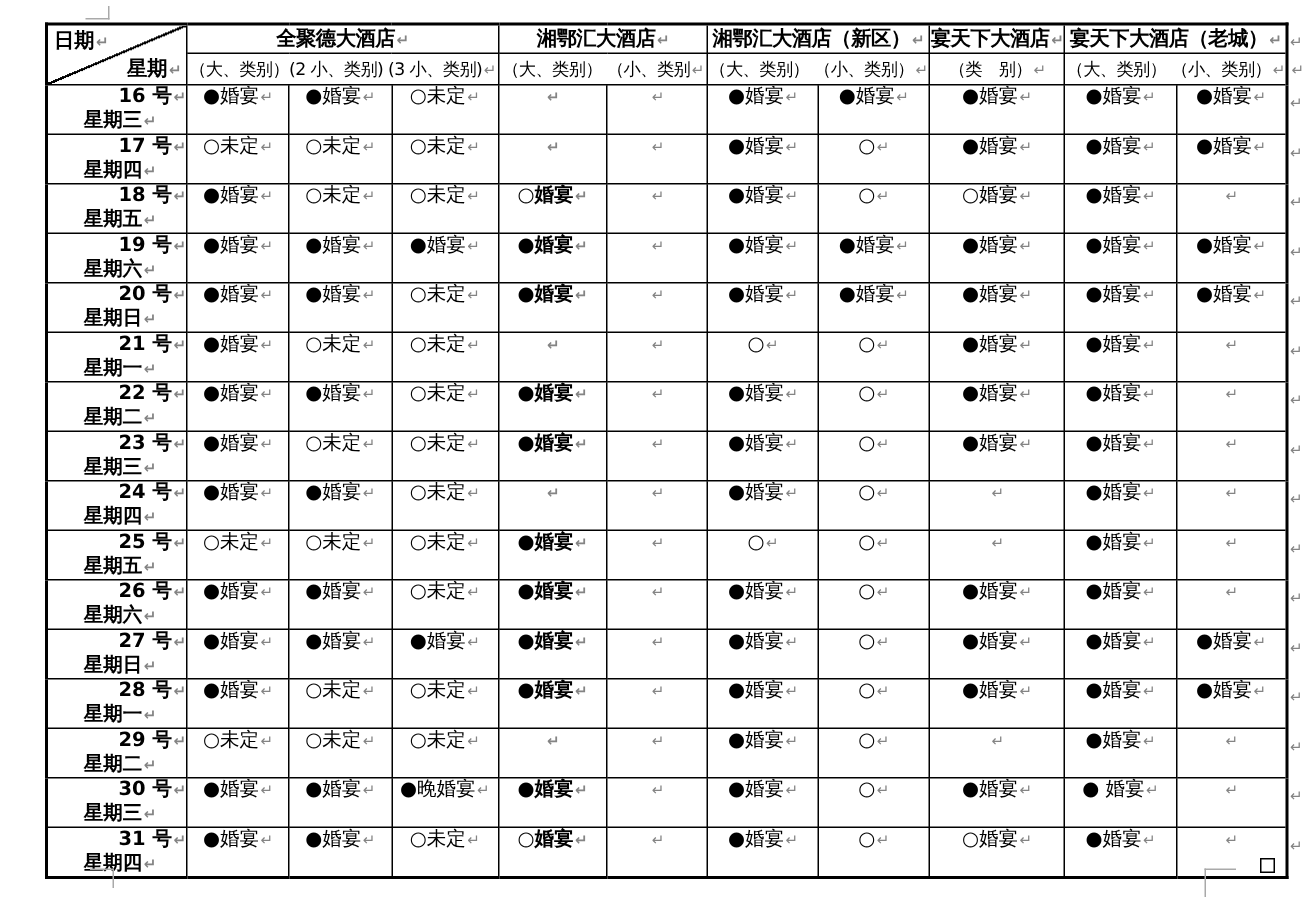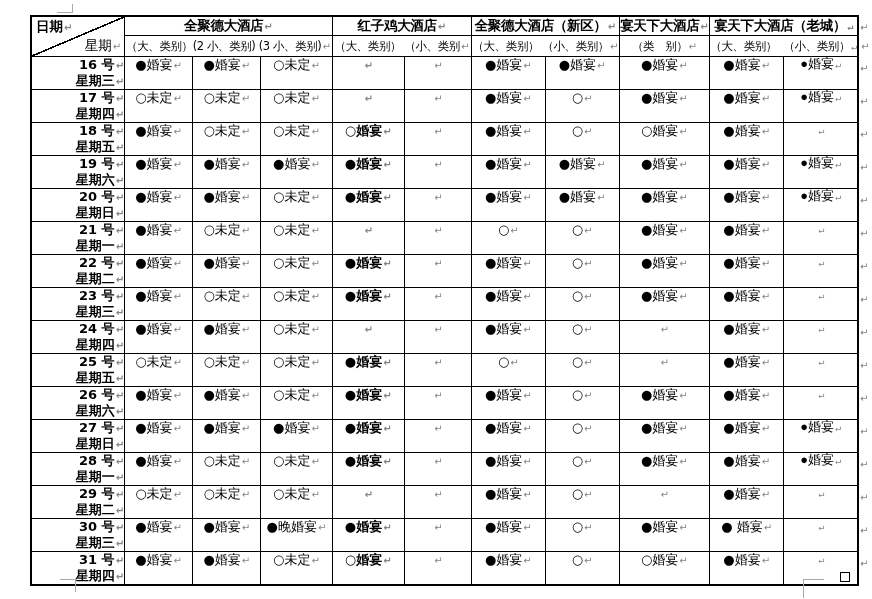--- a/index.html
+++ b/index.html
@@ -12,41 +12,41 @@
   tr.hotels{height:19px;}
   tr.hotels th{font-size:13.5px;font-weight:bold;white-space:nowrap;text-align:center;
                vertical-align:middle;letter-spacing:-0.3px;margin-left:44px;}
   tr.subhead{height:21px;}
   tr.subhead td{font-size:11.5px;font-weight:normal;white-space:nowrap;text-align:center;
                 vertical-align:middle;letter-spacing:-0.4px;}
 
   tbody tr{height:32.5px;}
   td.date-cell{font-weight:bold;font-size:13px;vertical-align:top;padding-top:1px;}
   .date-l1{text-align:center;line-height:15px;white-space:nowrap;padding-left:47px;}
-  .date-l2{text-align:right;padding-left:4px;line-height:15px;white-space:nowrap;}
+  .date-l2{text-align:center;padding-left:4px;line-height:15px;white-space:nowrap;}
   td.val{font-size:13px;vertical-align:top;text-align:center;padding-top:1px;
          line-height:15px;white-space:nowrap;}
   td.val.bold-col{font-weight:bold;}
 
   
   .b-left{border-left-width:2px !important;}
   .b-top{border-top-width:2px !important;}
-  .b-right{border-right-width:2px !important;font-family:Liberation Mono, monospace;}
+  .b-right{border-right-width:2px !important;}
   tbody tr:last-child td:not(.row-end){border-bottom-width:2px;}
 
   td.row-end{border:none !important;vertical-align:top;text-align:left;padding:2px 0 0 4px;}
 
   .pmark{color:#848484;font-size:10px;padding-left:1px;}
 
   td.corner{position:relative;vertical-align:top;
     background-image:linear-gradient(to bottom right,
       transparent calc(50% - 0.8px), #000 calc(50% - 0.8px),
       #000 calc(50% + 0.8px), transparent calc(50% + 0.8px));}
   .c-top{position:absolute;top:1px;left:4px;font-weight:bold;font-size:13.5px;white-space:nowrap;}
-  .c-bot{position:absolute;bottom:1px;right:3px;font-weight:normal;font-size:13.5px;white-space:nowrap;}
+  .c-bot{position:absolute;bottom:1px;right:3px;font-weight:bold;font-size:13.5px;white-space:nowrap;}
 
   
   .mark-top{position:absolute;left:57px;top:4px;width:15px;height:8px;
             border-right:1px solid #a9a9a9;border-bottom:1px solid #a9a9a9;}
   .mark-bl{position:absolute;left:60px;top:579px;width:15px;height:12px;
            border-top:1px solid #a9a9a9;border-right:1px solid #a9a9a9;}
   .mark-br{position:absolute;left:803px;top:579px;width:20px;height:18px;
            border-top:1px solid #a9a9a9;border-left:1px solid #a9a9a9;}
   .resize-handle{position:absolute;left:840px;top:572px;width:8px;height:8px;
                  background:#fff;border:1px solid #000;}
@@ -73,22 +73,22 @@
         <col style="width:75px">
         <col style="width:16px">
     </colgroup>
     <thead>
       <tr class="hotels">
         <td class="corner b-left b-top" rowspan="2">
           <span class="c-top"><span>日期</span><span class="pmark">↵</span></span>
           <span class="c-bot"><span>星期</span><span class="pmark">↵</span></span>
         </td>
         <th colspan="3" class="b-top"><span>全聚德大酒店</span><span class="pmark">↵</span></th>
-        <th colspan="2" class="b-top"><span>红子鸡大酒店</span><span class="pmark">↵</span></th>
-        <th colspan="2" class="b-top"><span>全聚德大酒店（新区）</span><span class="pmark">↵</span></th>
+        <th colspan="2" class="b-top"><span>湘鄂汇大酒店</span><span class="pmark">↵</span></th>
+        <th colspan="2" class="b-top"><span>湘鄂汇大酒店（新区）</span><span class="pmark">↵</span></th>
         <th class="b-top"><span>宴天下大酒店</span><span class="pmark">↵</span></th>
         <th colspan="2" class="b-top b-right"><span>宴天下大酒店（老城）</span><span class="pmark">↵</span></th>
         <td class="row-end"><span class="pmark">↵</span></td>
       </tr>
       <tr class="subhead">
         <td colspan="3"><span>（大、类别）(2 小、类别) (3 小、类别)</span><span class="pmark">↵</span></td>
         <td colspan="2"><span>（大、类别） （小、类别</span><span class="pmark">↵</span></td>
         <td colspan="2"><span>（大、类别） （小、类别）</span><span class="pmark">↵</span></td>
         <td><span>（类　别）</span><span class="pmark">↵</span></td>
         <td colspan="2" class="b-right"><span>（大、类别） （小、类别）</span><span class="pmark">↵</span></td>

